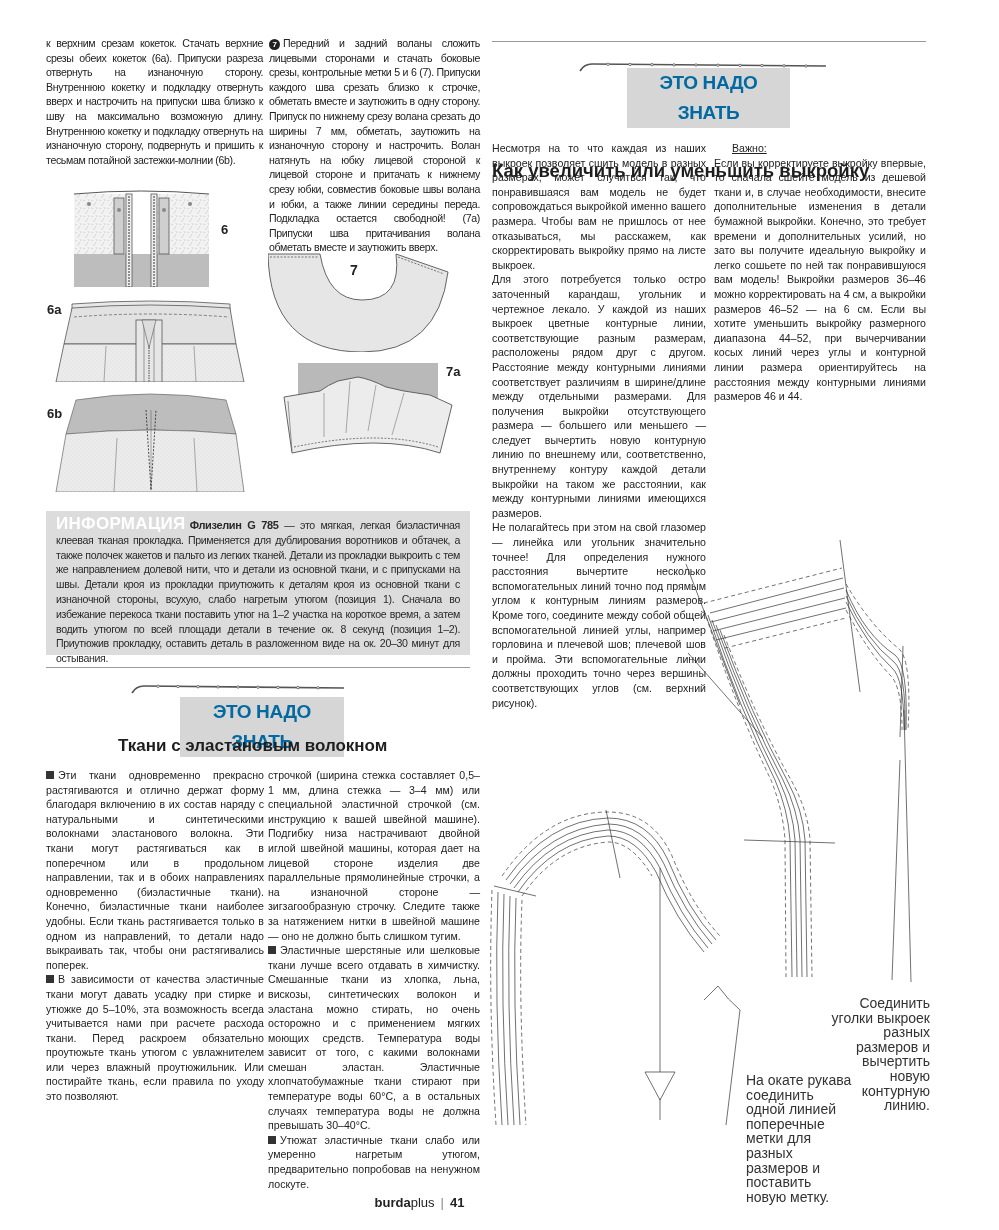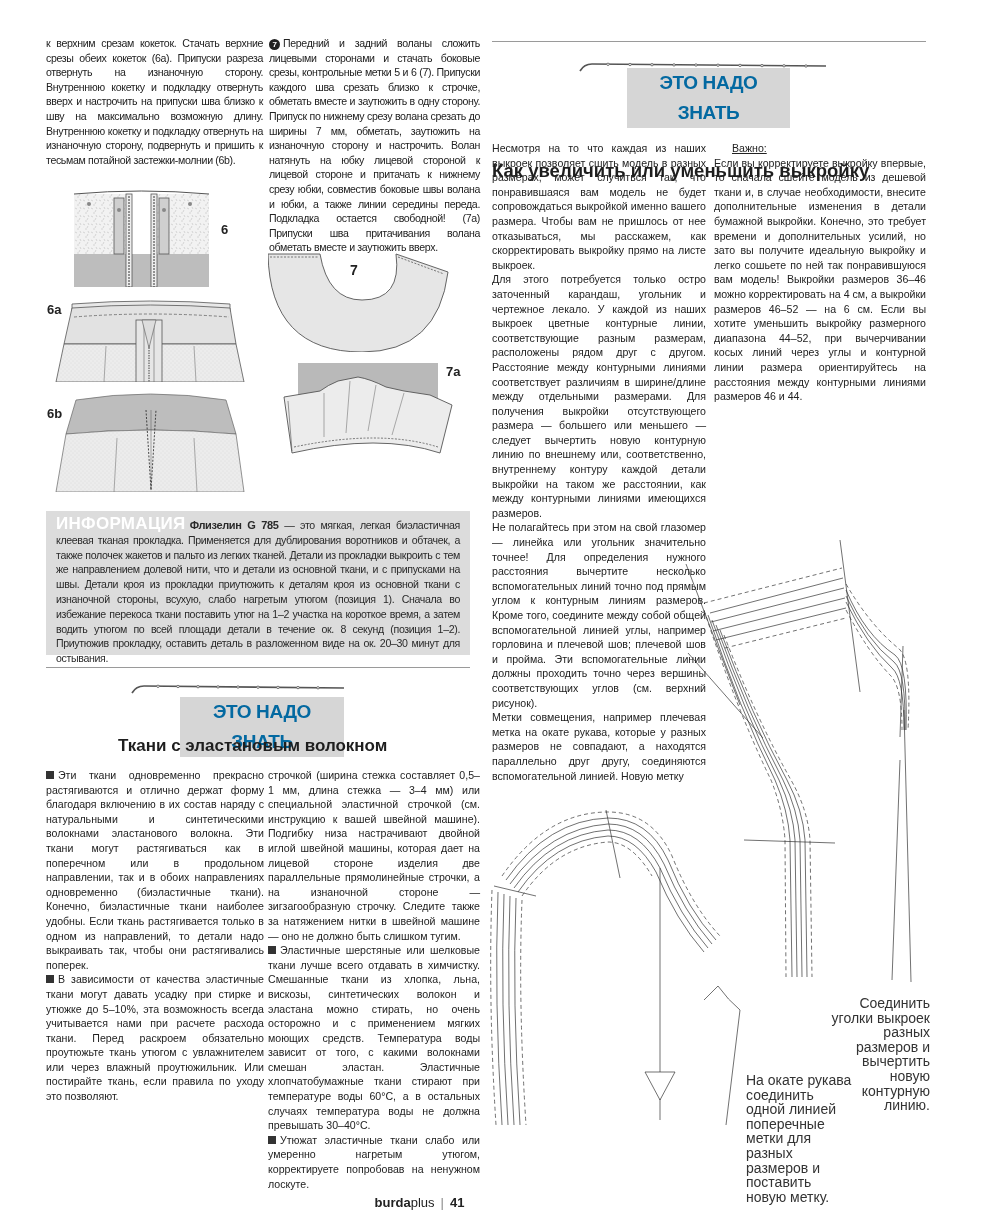--- a/index.html
+++ b/index.html
@@ -143,21 +143,21 @@
 <div class="heading" style="left:118px;top:736px;font-size:17px;">Ткани с эластановым волокном</div>
 
 <div class="abs col-text" style="left:46px;top:768px;width:218px;">
   <p><span class="bullet"></span><span>Эти ткани одновременно прекрасно растягиваются и отлично держат форму благодаря включению в их состав наряду с натуральными и синтетическими волокнами эластанового волокна. Эти ткани могут растягиваться как в поперечном или в продольном направлении, так и в обоих направлениях одновременно (биэластичные ткани). Конечно, биэластичные ткани наиболее удобны. Если ткань растягивается только в одном из направлений, то детали надо выкраивать так, чтобы они растягивались поперек.</span></p>
   <p><span class="bullet"></span><span>В зависимости от качества эластичные ткани могут давать усадку при стирке и утюжке до 5–10%, эта возможность всегда учитывается нами при расчете расхода ткани. Перед раскроем обязательно проутюжьте ткань утюгом с увлажнителем или через влажный проутюжильник. Или постирайте ткань, если правила по уходу это позволяют.</span></p>
 </div>
 
 <div class="abs col-text" style="left:268px;top:768px;width:212px;">
   <p>строчкой (ширина стежка составляет 0,5–1 мм, длина стежка — 3–4 мм) или специальной эластичной строчкой (см. инструкцию к вашей швейной машине). Подгибку низа настрачивают двойной иглой швейной машины, которая дает на лицевой стороне изделия две параллельные прямолинейные строчки, а на изнаночной стороне — зигзагообразную строчку. Следите также за натяжением нитки в швейной машине — оно не должно быть слишком тугим.</p>
   <p><span class="bullet"></span><span>Эластичные шерстяные или шелковые ткани лучше всего отдавать в химчистку. Смешанные ткани из хлопка, льна, вискозы, синтетических волокон и эластана можно стирать, но очень осторожно и с применением мягких моющих средств. Температура воды зависит от того, с какими волокнами смешан эластан. Эластичные хлопчатобумажные ткани стирают при температуре воды 60°C, а в остальных случаях температура воды не должна превышать 30–40°C.</span></p>
-  <p><span class="bullet"></span><span>Утюжат эластичные ткани слабо или умеренно нагретым утюгом, корректируете попробовав на ненужном лоскуте.</span></p>
+  <p><span class="bullet"></span><span>Утюжат эластичные ткани слабо или умеренно нагретым утюгом, предварительно попробовав на ненужном лоскуте.</span></p>
 </div>
 
 <div class="hrule" style="left:492px;top:41px;width:434px;"></div>
 
 <svg class="stitch" style="left:578px;top:58px;" width="250" height="16" viewBox="0 0 250 16">
   <path d="M2 13 Q6 6 14 6 L248 8" fill="none" stroke="#555" stroke-width="1.6"></path>
   <g fill="#fff" stroke="#555" stroke-width="0.8">
     <circle cx="30" cy="6.3" r="1.2"></circle>
       <circle cx="52" cy="6.5" r="1.2"></circle>
       <circle cx="74" cy="6.7" r="1.2"></circle>
@@ -170,21 +170,20 @@
       <circle cx="228" cy="8" r="1.2"></circle>
   </g>
 </svg>
 <div class="badge" style="left:627px;top:68px;width:163px;">ЭТО НАДО ЗНАТЬ</div>
 <div class="heading" style="left:492px;top:112px;font-size:18.5px;margin-top:48px;">Как увеличить или уменьшить выкройку</div>
 
 <div class="abs col-text" style="left:492px;top:141px;width:214px;">
   <p>Несмотря на то что каждая из наших выкроек позволяет сшить модель в разных размерах, может случиться так, что понравившаяся вам модель не будет сопровождаться выкройкой именно вашего размера. Чтобы вам не пришлось от нее отказываться, мы расскажем, как скорректировать выкройку прямо на листе выкроек.</p>
   <p>Для этого потребуется только остро заточенный карандаш, угольник и чертежное лекало. У каждой из наших выкроек цветные контурные линии, соответствующие разным размерам, расположены рядом друг с другом. Расстояние между контурными линиями соответствует различиям в ширине/длине между отдельными размерами. Для получения выкройки отсутствующего размера — большего или меньшего — следует вычертить новую контурную линию по внешнему или, соответственно, внутреннему контуру каждой детали выкройки на таком же расстоянии, как между контурными линиями имеющихся размеров.</p>
   <p>Не полагайтесь при этом на свой глазомер — линейка или угольник значительно точнее! Для определения нужного расстояния вычертите несколько вспомогательных линий точно под прямым углом к контурным линиям размеров. Кроме того, соедините между собой общей вспомогательной линией углы, например горловина и плечевой шов; плечевой шов и пройма. Эти вспомогательные линии должны проходить точно через вершины соответствующих углов (см. верхний рисунок).</p>
-  <p>Метки совмещения, например плечевая метка на окате рукава, которые у разных размеров не совпадают, а находятся параллельно друг другу, соединяются вспомогательной линией. Новую метку</p>
 </div>
 
 <div class="abs col-text" style="left:714px;top:141px;width:212px;">
   <p class="u">Важно:</p>
   <p>Если вы корректируете выкройку впервые, то сначала сшейте модель из дешевой ткани и, в случае необходимости, внесите дополнительные изменения в детали бумажной выкройки. Конечно, это требует времени и дополнительных усилий, но зато вы получите идеальную выкройку и легко сошьете по ней так понравившуюся вам модель! Выкройки размеров 36–46 можно корректировать на 4 см, а выкройки размеров 46–52 — на 6 см. Если вы хотите уменьшить выкройку размерного диапазона 44–52, при вычерчивании косых линий через углы и контурной линии размера ориентируйтесь на расстояния между контурными линиями размеров 46 и 44.</p>
 </div>
 
 <svg class="abs" style="left:680px;top:540px;" width="270" height="460" viewBox="0 0 270 460">
   <g fill="none" stroke="#333" stroke-width="0.7">
     <line x1="6" y1="24" x2="60" y2="165"></line>

